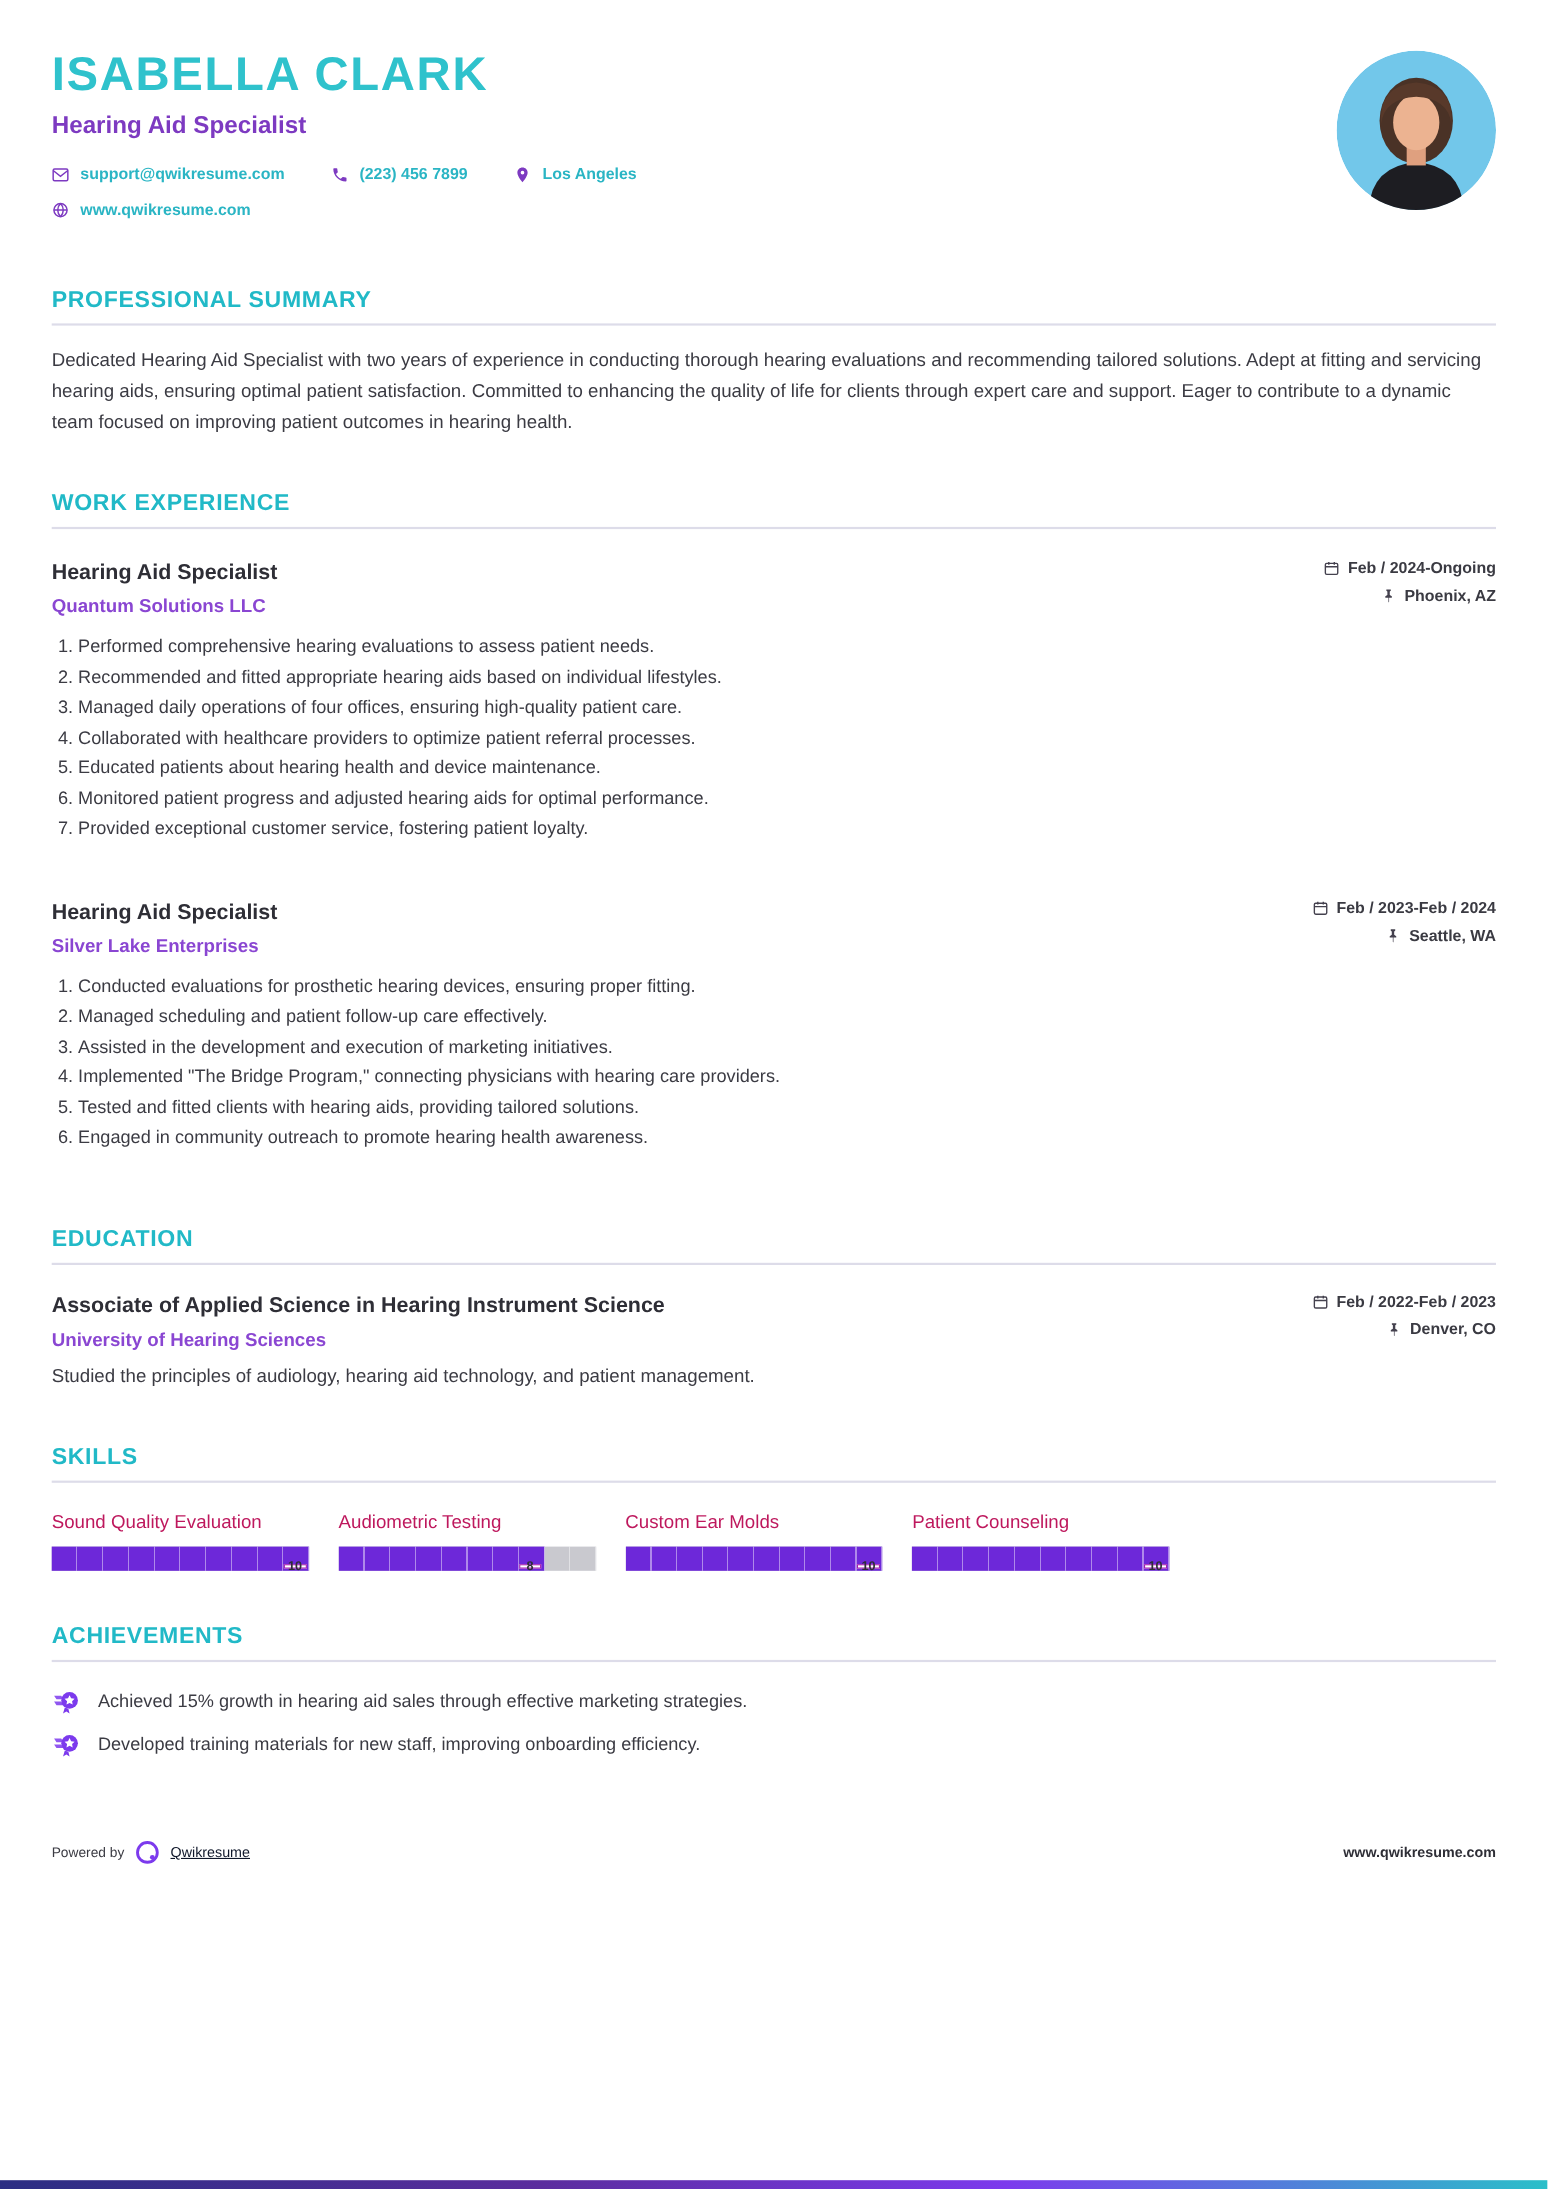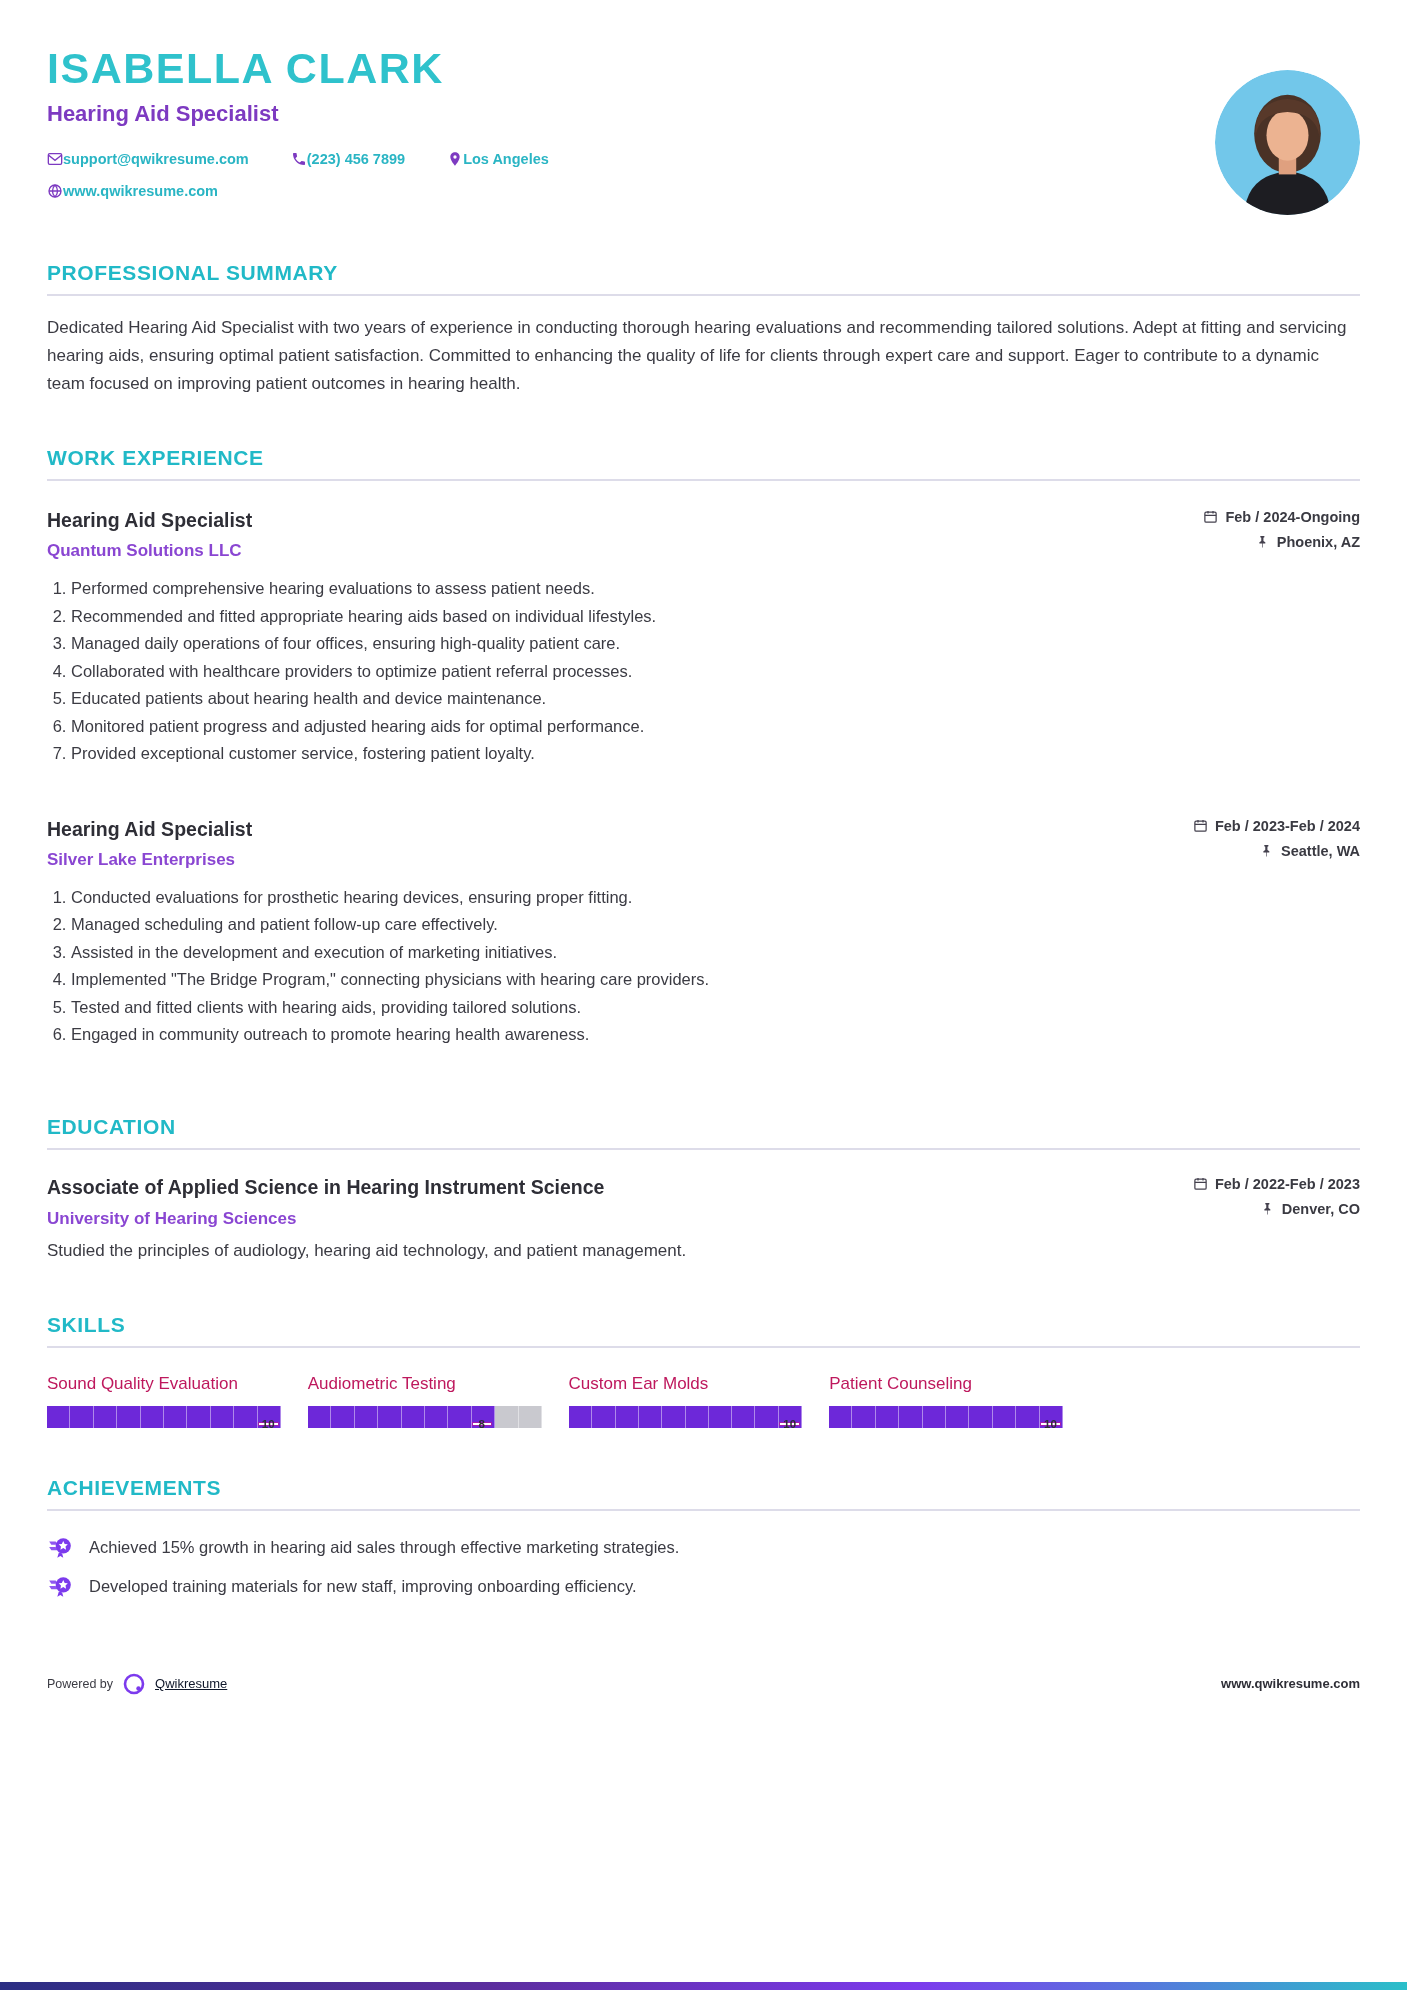--- a/index.html
+++ b/index.html
@@ -1,26 +1,26 @@
 <!DOCTYPE html>
 <html><head>
 <meta charset="utf-8">
 <style>
   * { margin:0; padding:0; box-sizing:border-box; }
   html,body { background:#ffffff; }
   body { font-family:"Liberation Sans","DejaVu Sans",sans-serif; color:#3b3b43; }
   .page { width:1407px; height:1990px; position:relative; padding:0 47px; overflow:hidden; background:#fff; }
 
   
-  .top { display:flex; justify-content:space-between; align-items:flex-end; padding-top:44px; }
+  .top { display:flex; justify-content:space-between; align-items:flex-start; padding-top:44px; }
   .person-name { color:#2fc2cc; font-size:43px; font-weight:bold; letter-spacing:1.5px; }
   .person-title { color:#7d3ac1; font-size:22px; font-weight:bold; margin-top:8px; }
   .contact-rows { margin-top:24px; }
   .contact-row { display:flex; align-items:center; gap:42px; margin-bottom:16px; }
-  .c-item { display:inline-flex; align-items:center; color:#2ab5c4; font-size:14.5px; font-weight:bold; cursor:pointer; }
+  .c-item { display:inline-flex; align-items:center; gap:10px; color:#2ab5c4; font-size:14.5px; font-weight:bold; cursor:pointer; }
   .c-item .ic { display:inline-flex; width:16px; height:16px; color:#7d3ac1; }
   .c-item .ic svg { width:16px; height:16px; }
   .avatar { width:145px; height:145px; border-radius:50%; overflow:hidden; flex:none; margin-top:2px; }
   .avatar svg { display:block; width:100%; height:100%; }
 
   
   .section-heading { color:#21b9c7; font-size:21px; font-weight:bold; letter-spacing:0.6px; }
   .section-rule { height:2px; background:#dddce9; margin-top:9px; }
   .sec-summary { margin-top:46px; }
   .summary-text { margin-top:18px; font-size:17px; line-height:28px; color:#3b3b43; }

